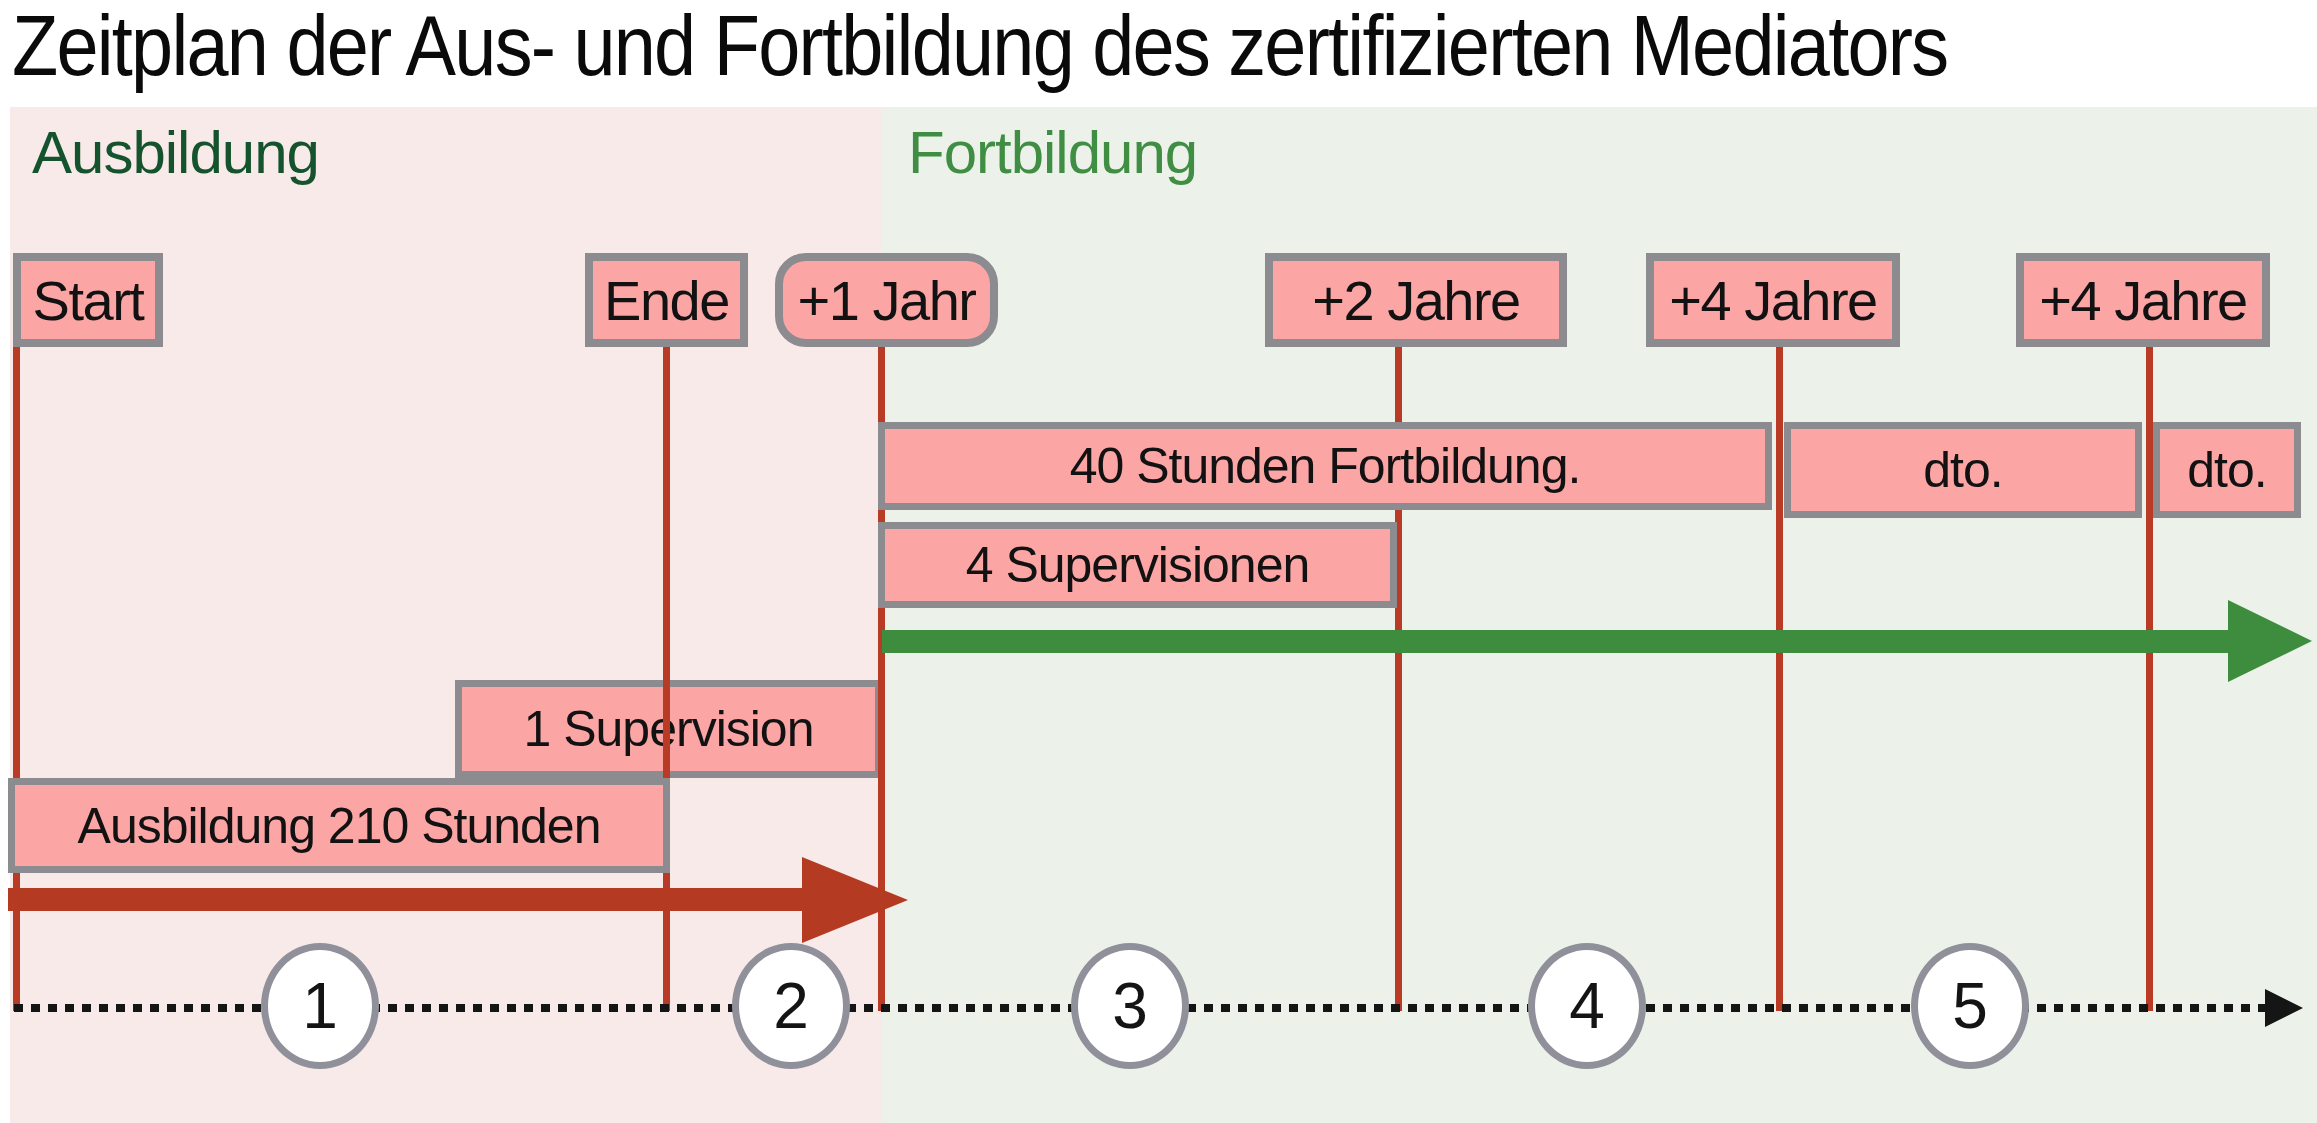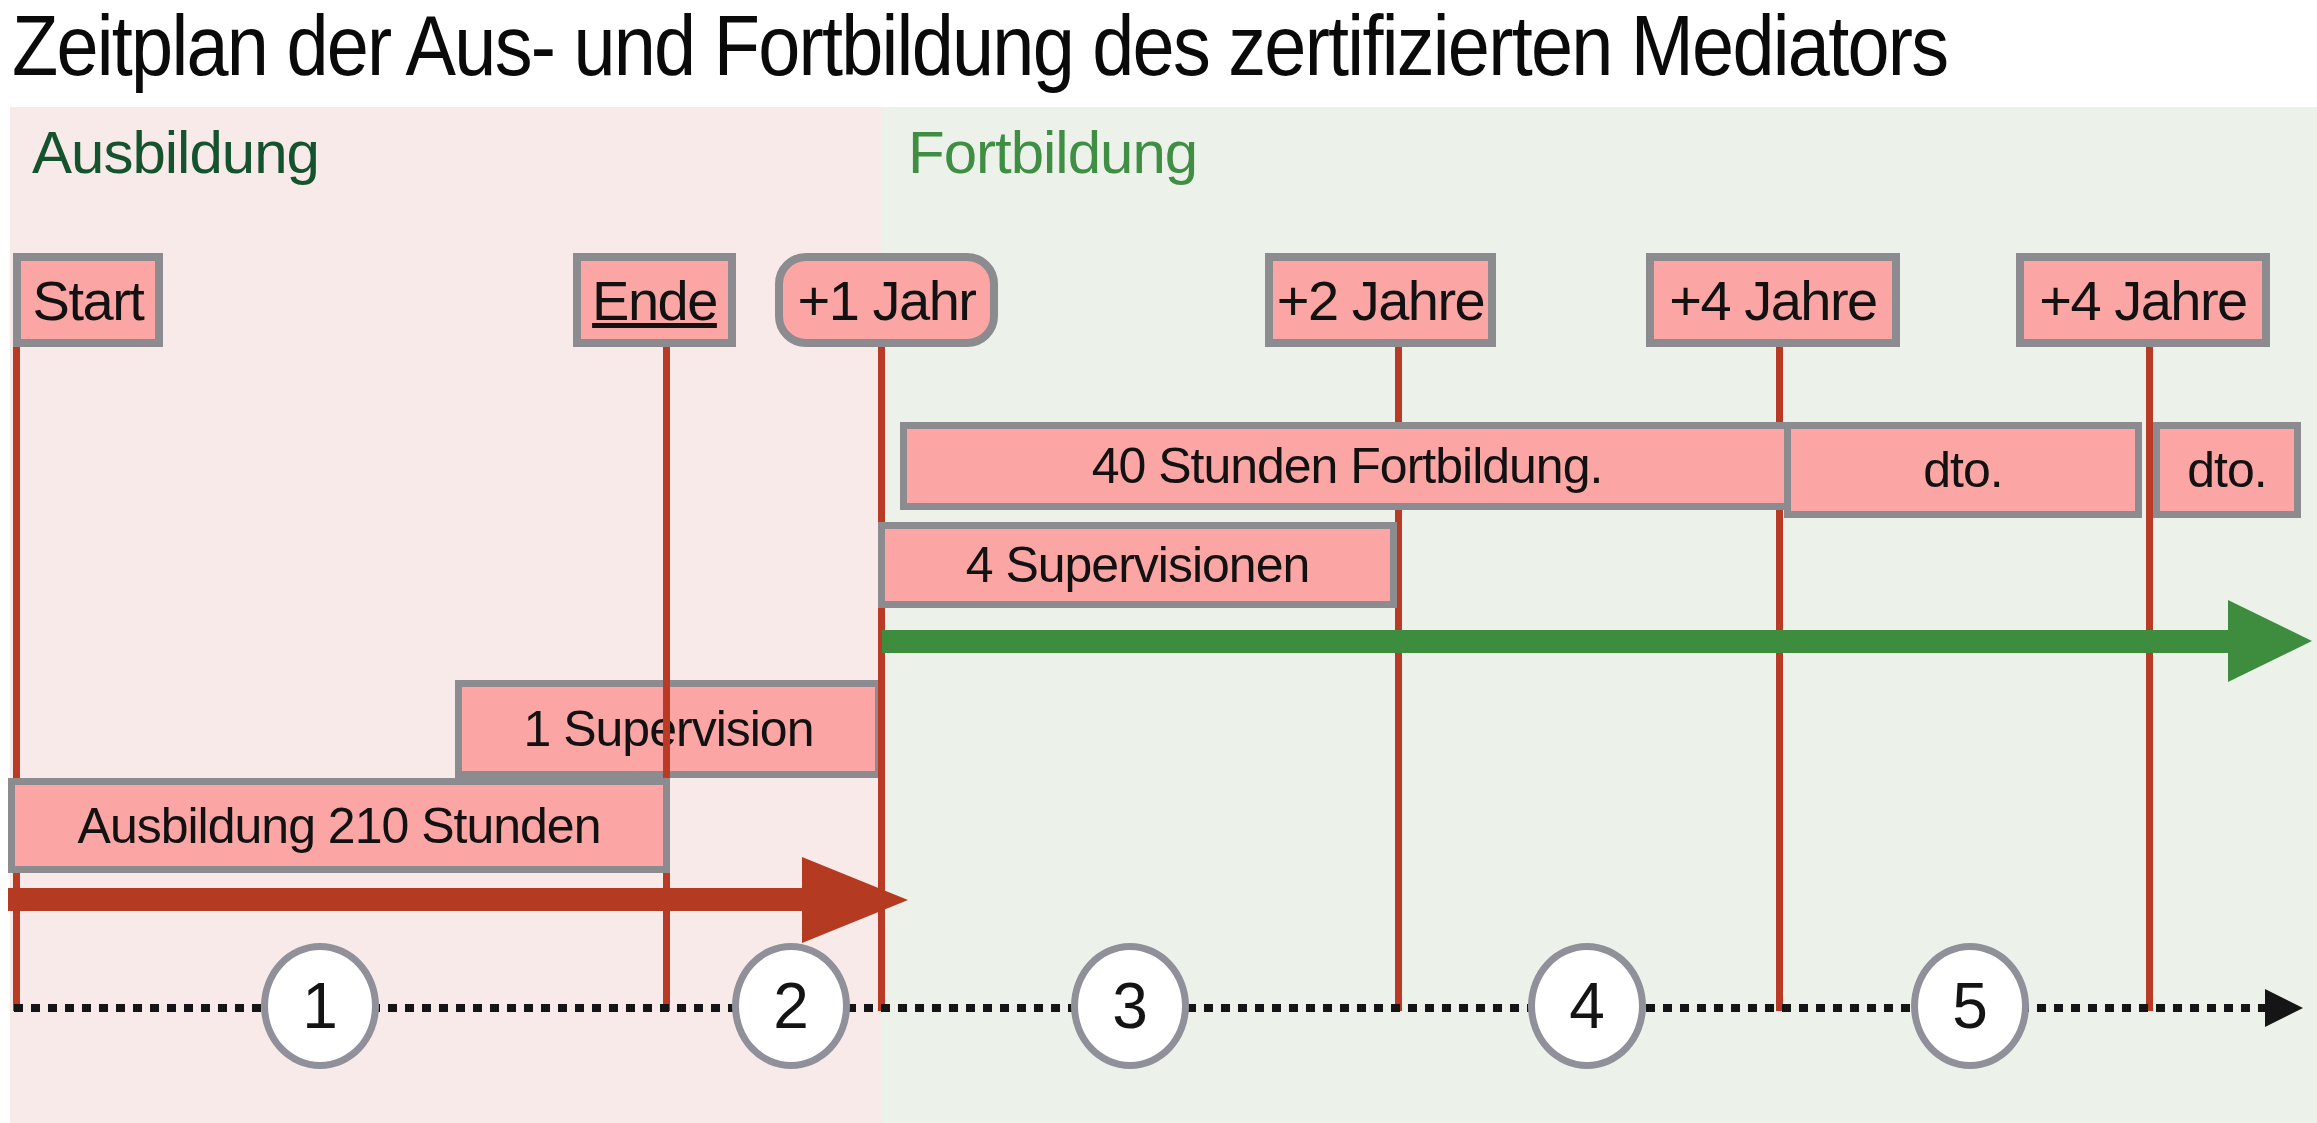--- a/index.html
+++ b/index.html
@@ -50,27 +50,27 @@
   <div class="abs phase-label fortbildung">Fortbildung</div>
 
   <div class="abs vline" style="left:13px;"></div>
   <div class="abs vline" style="left:663px;"></div>
   <div class="abs vline" style="left:878px;"></div>
   <div class="abs vline" style="left:1395px;"></div>
   <div class="abs vline" style="left:1776px;"></div>
   <div class="abs vline" style="left:2146px;"></div>
 
   <div class="abs mbox" style="left:13px;width:150px;">Start</div>
-  <div class="abs mbox" style="left:573px;width:163px;text-decoration:underline;">Ende</div>
+  <div class="abs mbox" style="left:585px;width:163px;">Ende</div>
   <div class="abs mbox" style="left:775px;width:223px;border-radius:31px;">+1 Jahr</div>
-  <div class="abs mbox" style="left:1265px;width:231px;">+2 Jahre</div>
+  <div class="abs mbox" style="left:1265px;width:302px;">+2 Jahre</div>
   <div class="abs mbox" style="left:1646px;width:254px;">+4 Jahre</div>
   <div class="abs mbox" style="left:2016px;width:254px;">+4 Jahre</div>
 
-  <div class="abs abox" style="left:900px;top:422px;width:894px;height:88px;">40 Stunden Fortbildung.</div>
+  <div class="abs abox" style="left:878px;top:422px;width:894px;height:88px;">40 Stunden Fortbildung.</div>
   <div class="abs abox" style="left:1784px;top:422px;width:358px;height:96px;">dto.</div>
   <div class="abs abox" style="left:2153px;top:422px;width:148px;height:96px;">dto.</div>
   <div class="abs abox" style="left:878px;top:522px;width:519px;height:86px;">4 Supervisionen</div>
   <div class="abs abox low" style="left:455px;top:680px;width:427px;height:98px;">1 Supervision</div>
   <div class="abs abox" style="left:8px;top:778px;width:662px;height:95px;">Ausbildung 210 Stunden</div>
 
   <div class="abs shaft red-shaft"></div>
   <div class="abs tri red-head"></div>
 
   <div class="abs shaft green-shaft"></div>

